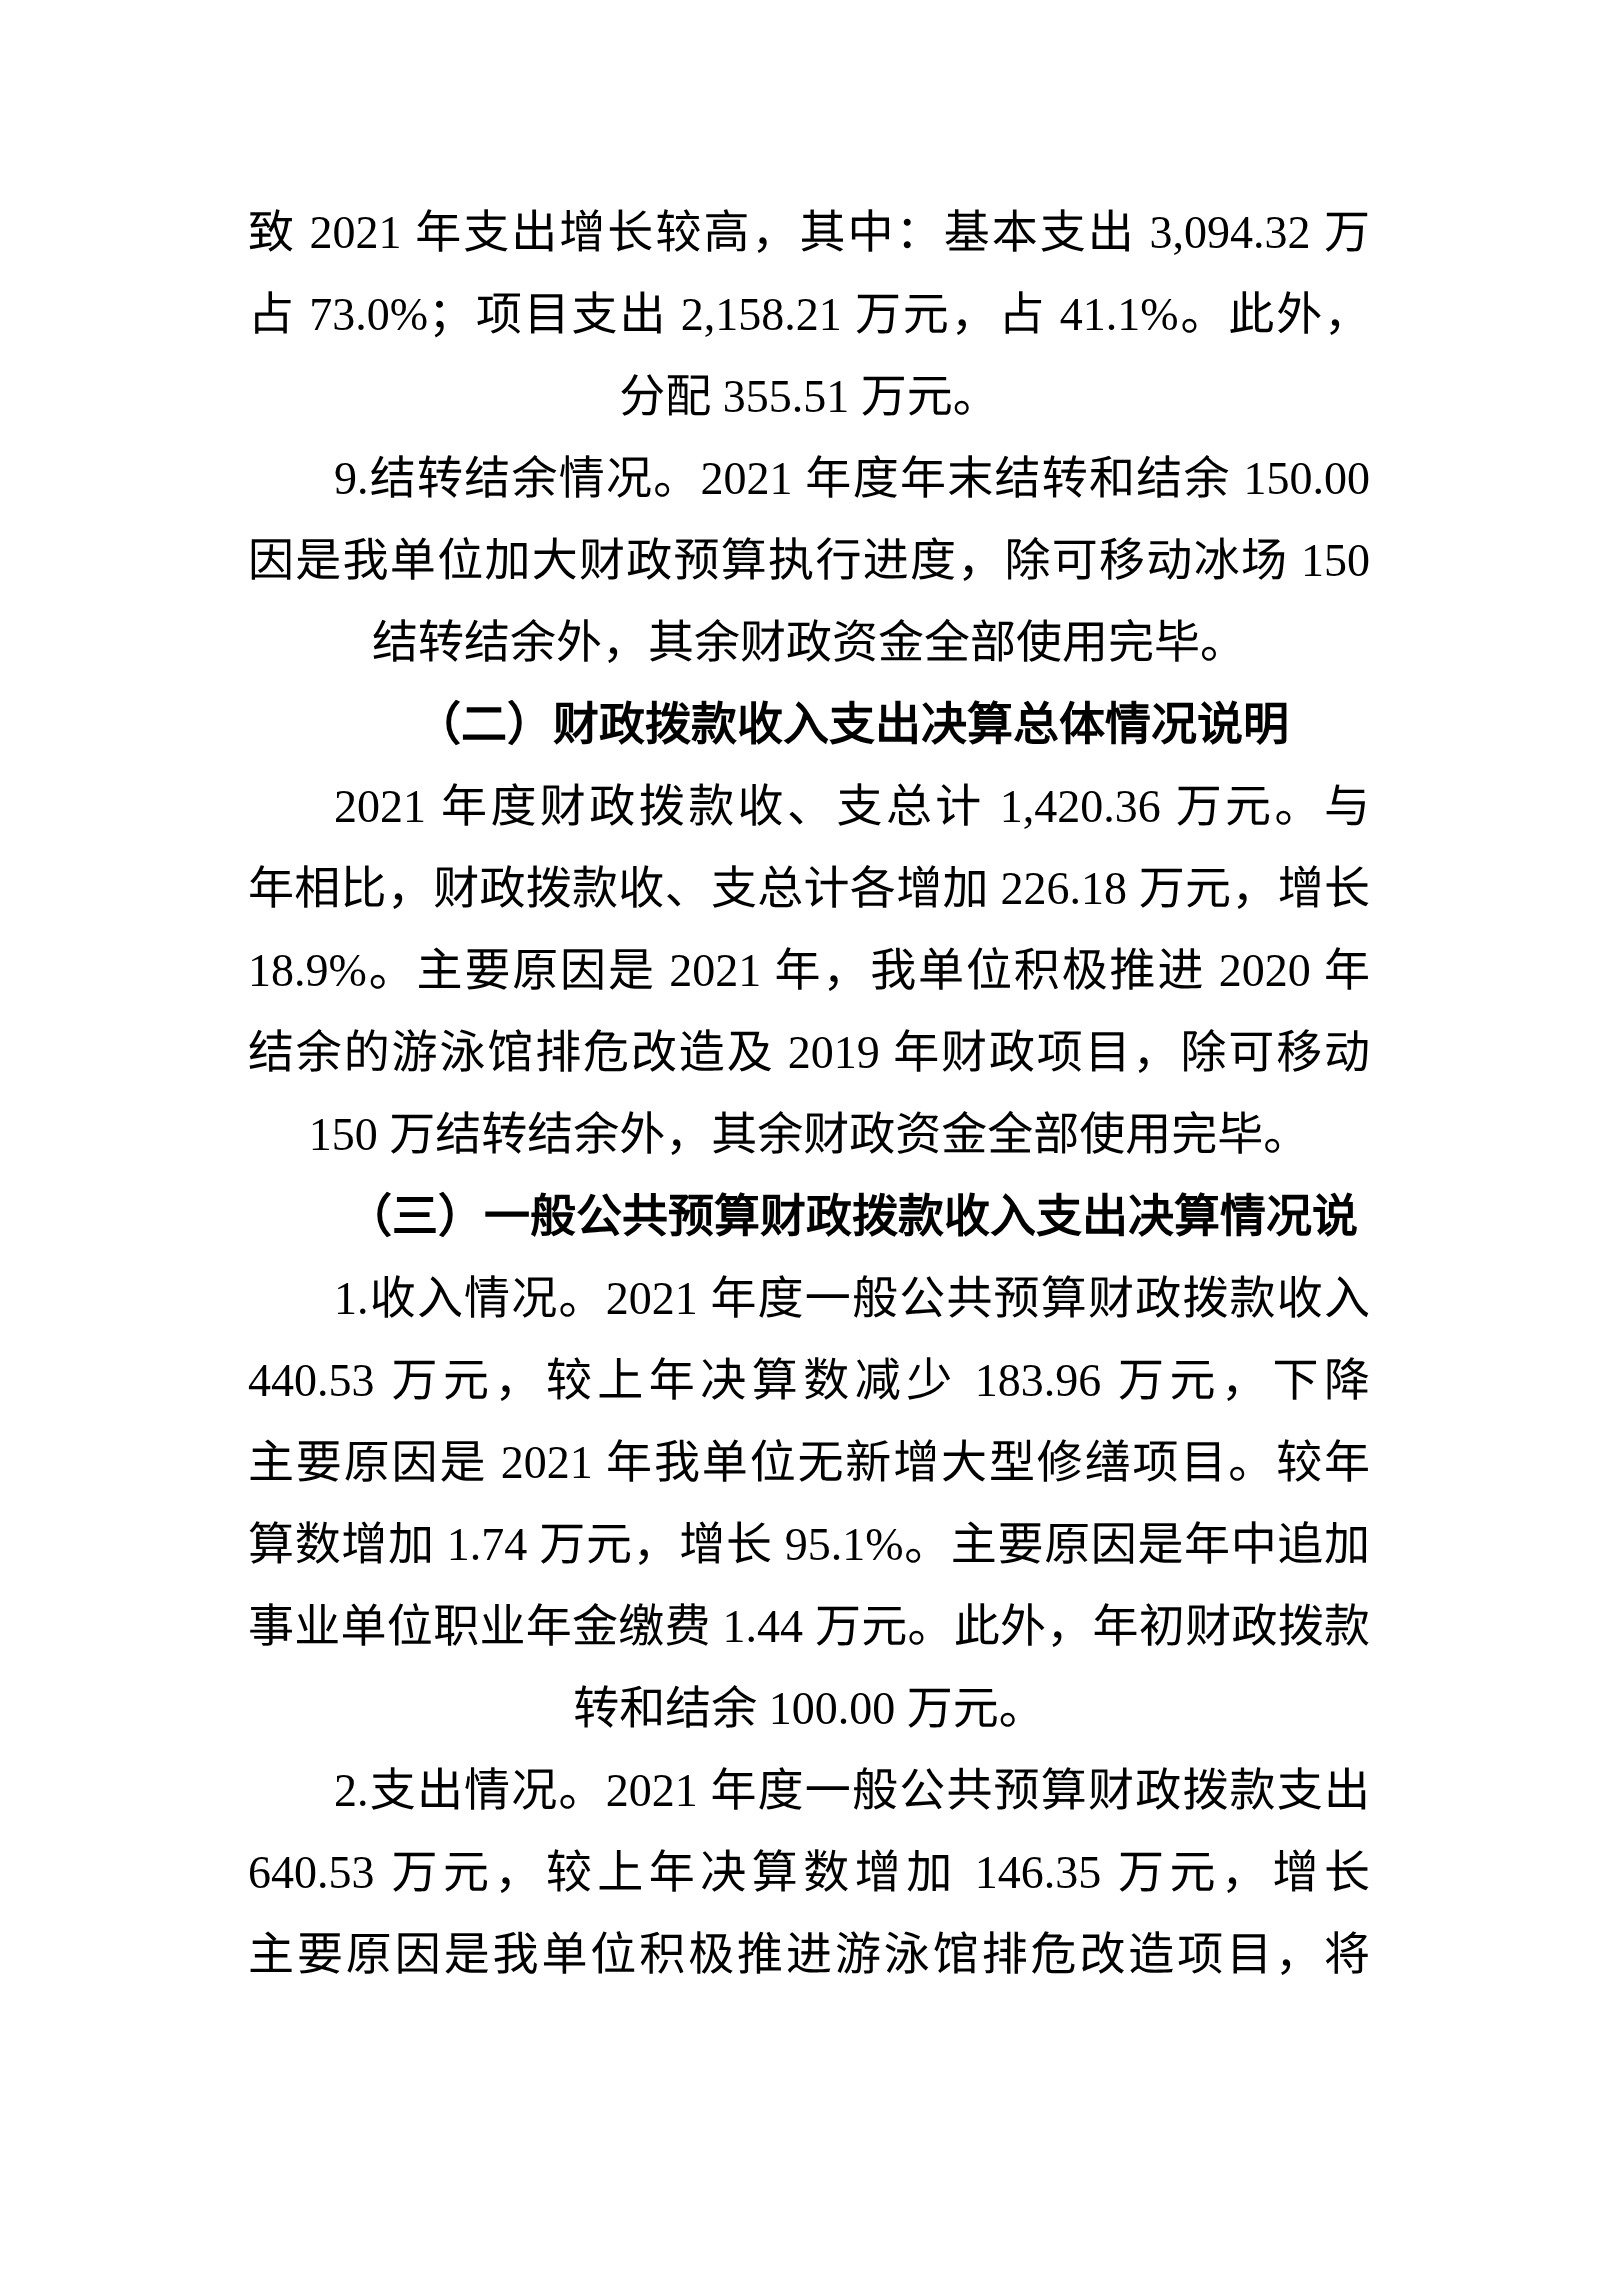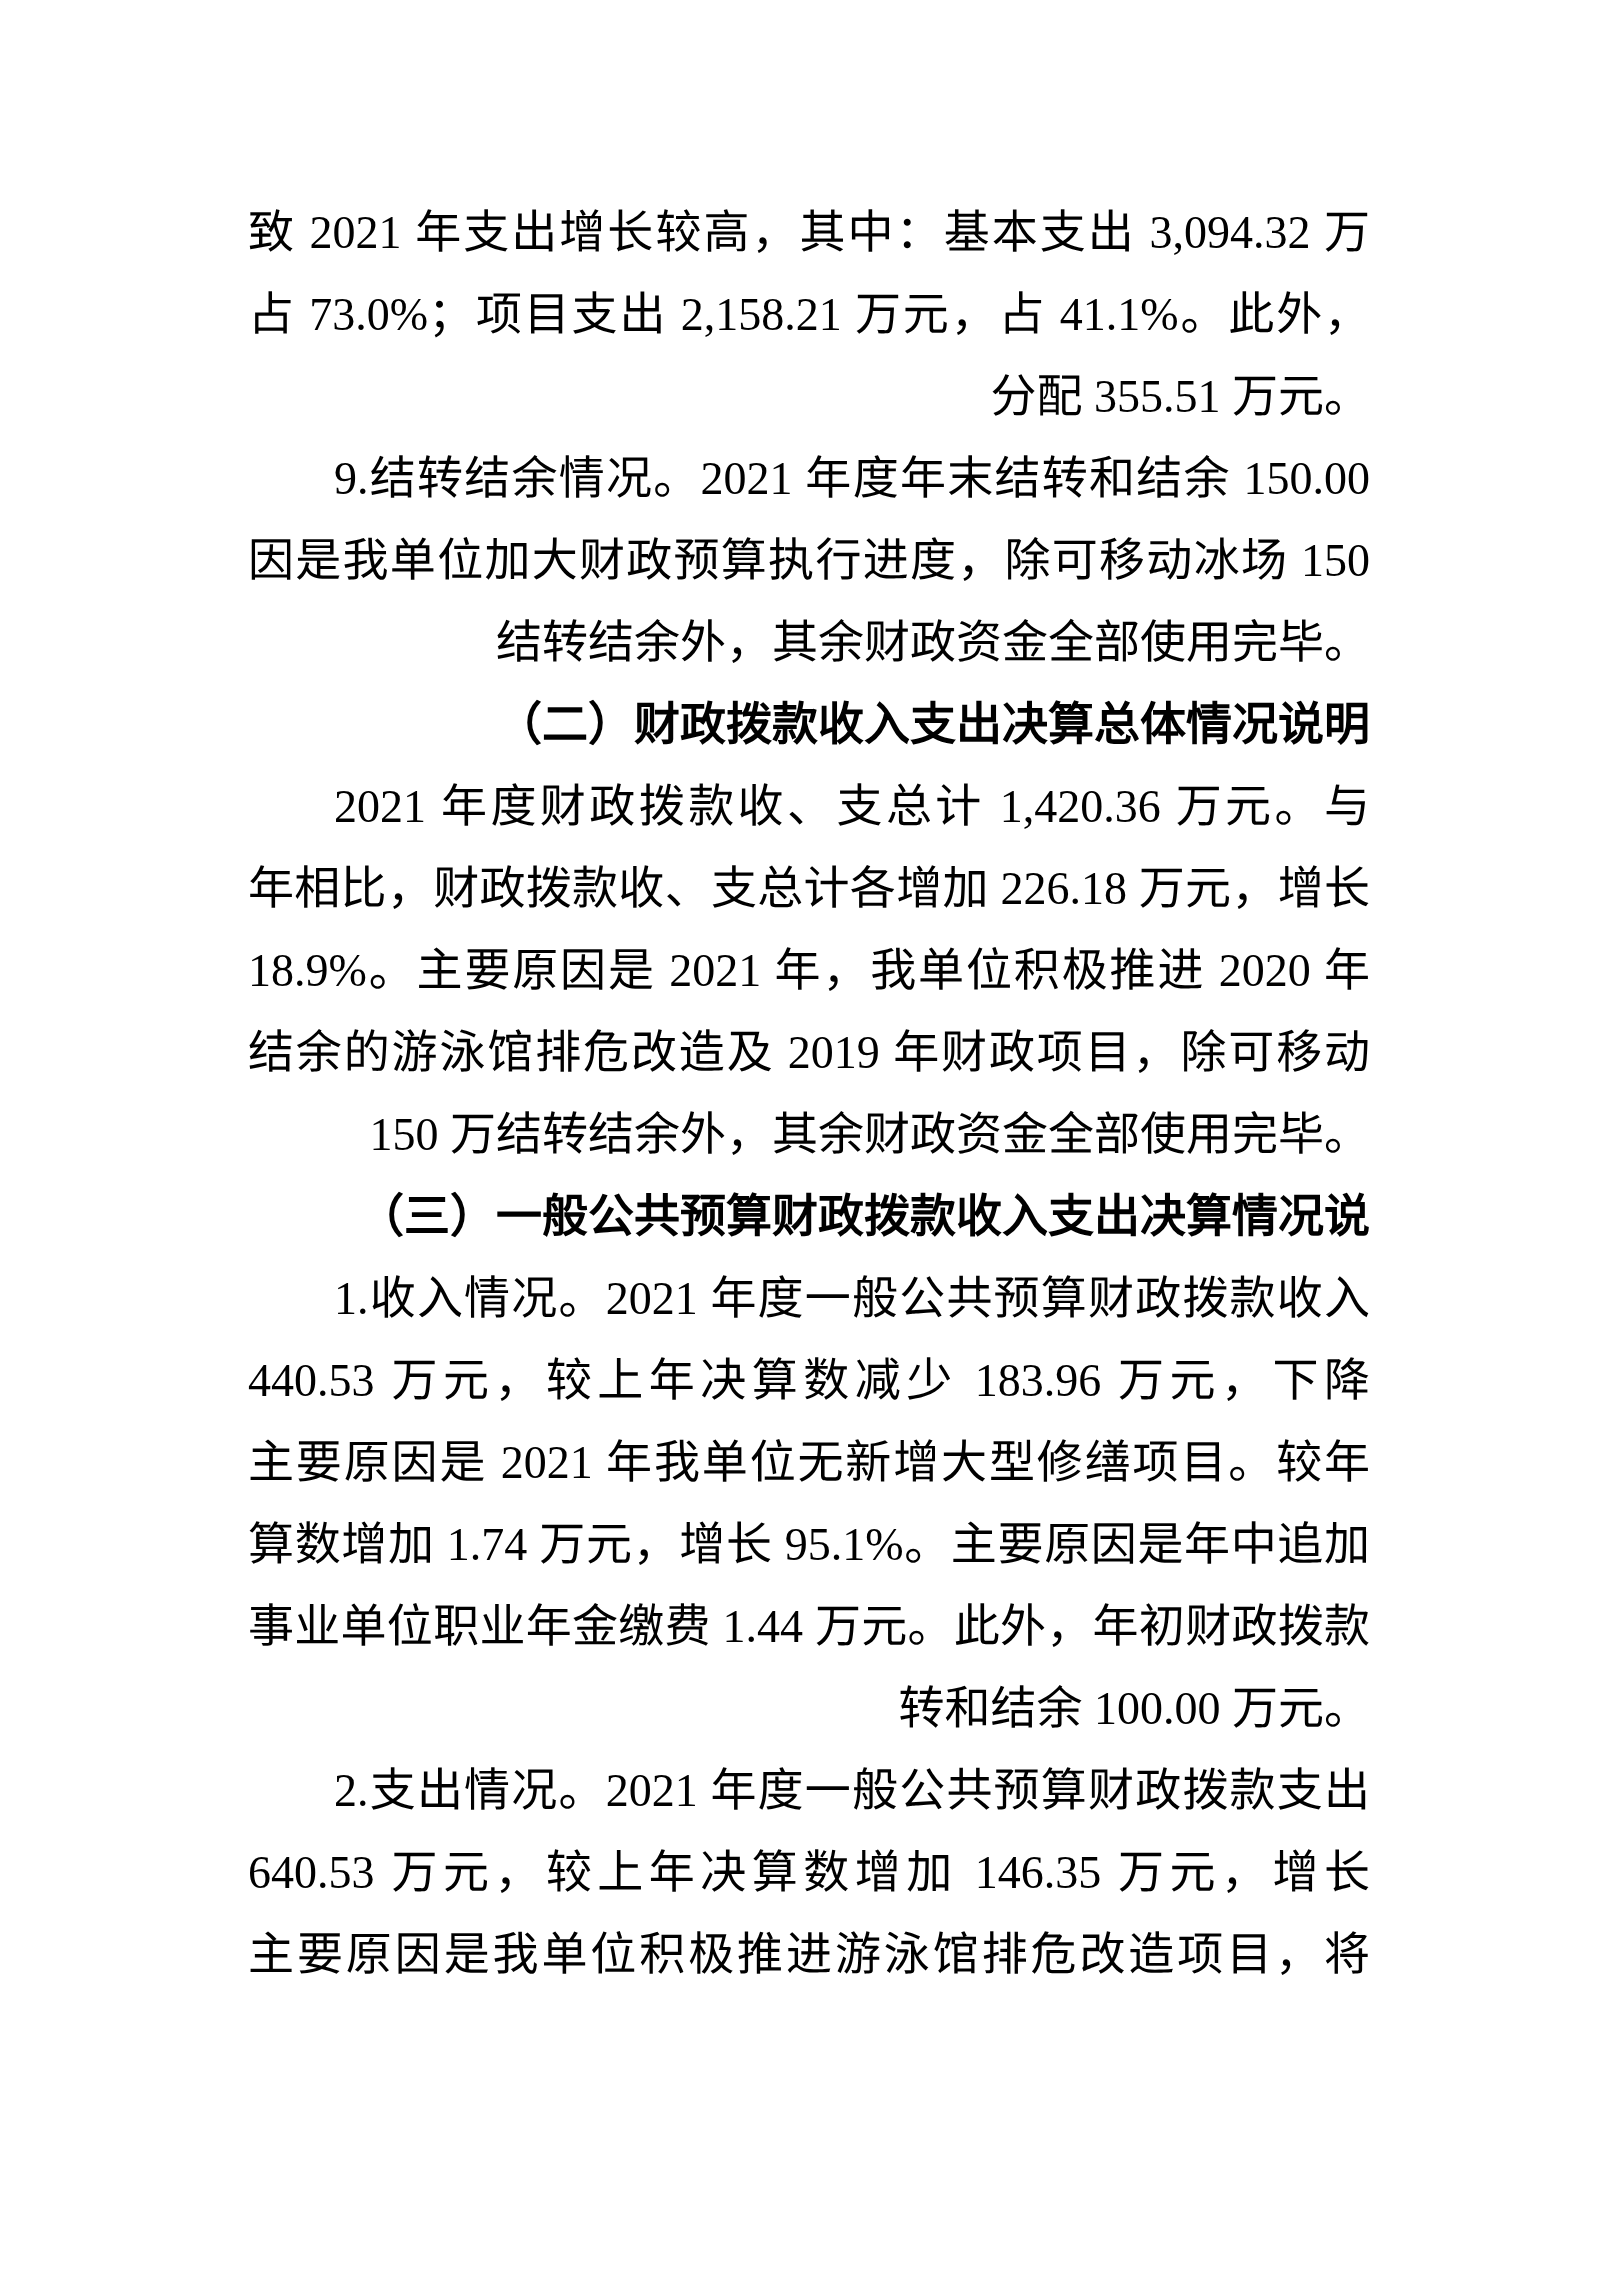--- a/index.html
+++ b/index.html
@@ -21,21 +21,21 @@
     left: 248px;
     top: 192px;
     width: 1122px;
     font-size: 46px;
     line-height: 82px;
     letter-spacing: 0;
   }
   .line {
     height: 82px;
     overflow: hidden;
-    text-align: right;
+    text-align: center;
   }
   .line.fill {
     text-align: justify;
     text-align-last: justify;
   }
   .line.indent {
     text-indent: 86px;
   }
   .paragraph.heading .line {
     font-weight: 700;

